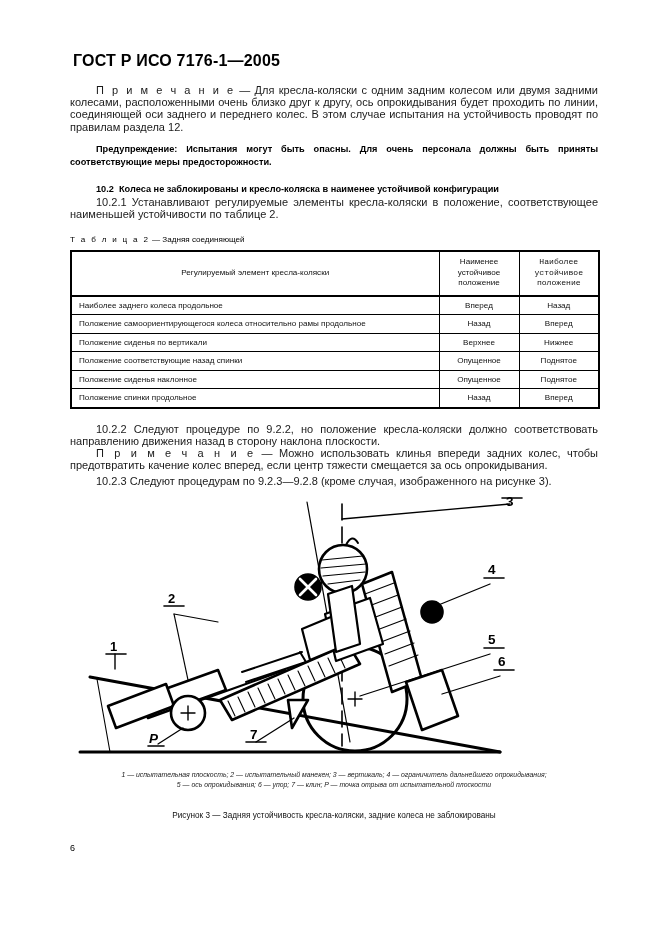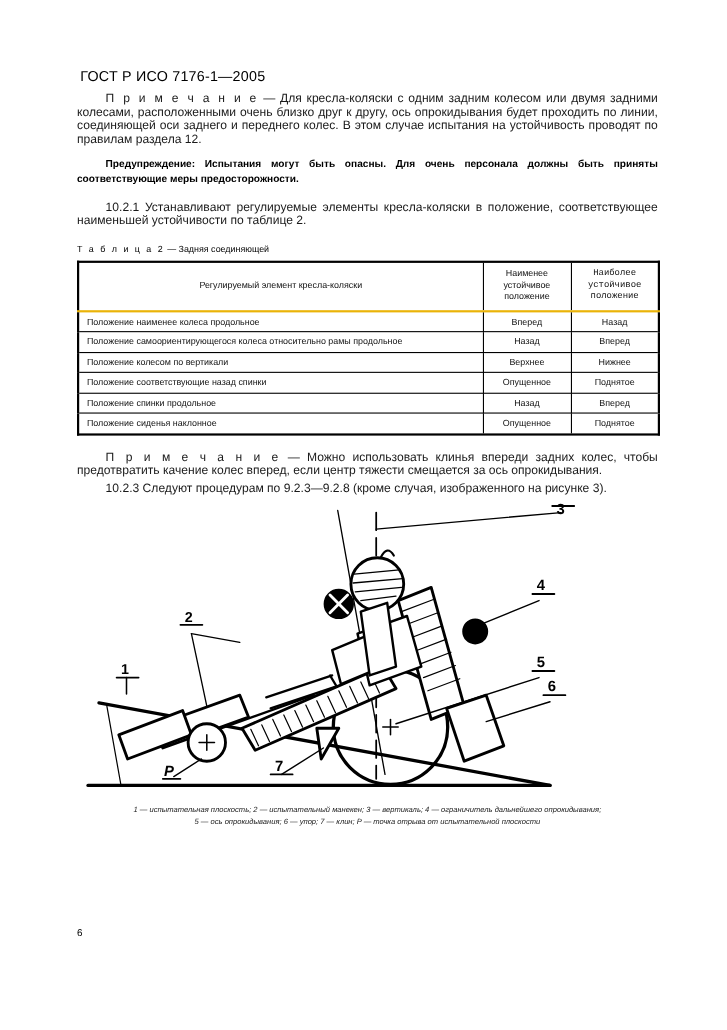--- a/index.html
+++ b/index.html
@@ -23,23 +23,23 @@
     position: absolute;
     left: 70px;
     top: 0;
     width: 528px;
   }
 
   
   .doc-header {
     position: absolute;
     left: 73px;
-    top: 62px;
-    font-size: 13px;
-    font-weight: normal;
+    top: 52px;
+    font-size: 16px;
+    font-weight: bold;
     letter-spacing: 0.2px;
   }
 
   
   .para {
     font-size: 11px;
     line-height: 12.2px;
     text-align: justify;
     margin: 0;
     color: #1a1a1a;
@@ -78,21 +78,21 @@
     table-layout: fixed;
     font-size: 8.1px;
   }
   table.stab td, table.stab th {
     border: 1px solid #000;
     padding: 0;
     font-weight: normal;
     color: #111;
   }
   table.stab thead th {
-    border-bottom: 2px solid #eab308;
+    border-bottom: 2px solid #000000;
     height: 43px;
     vertical-align: middle;
     line-height: 10.5px;
   }
   table.stab thead th.c0 { border-top: 2px solid #000; border-left:2px solid #000;}
   table.stab thead th.c1 { border-top: 2px solid #000; }
   table.stab thead th.c2 { border-top: 2px solid #000; border-right:2px solid #000;font-family:Liberation Mono, monospace;}
   table.stab tbody td {
     height: 17.5px;
     vertical-align: middle;
@@ -145,20 +145,21 @@
   <div class="content" style="top:84px;">
 
     <p class="para indent"><span class="spaced">П р и м е ч а н и е</span><span> — Для кресла-коляски с одним задним колесом или двумя задними колесами, расположенными очень близко друг к другу, ось опрокидывания будет проходить по линии, соединяющей оси заднего и переднего колес. В этом случае испытания на устойчивость проводят по правилам раздела 12.</span></p>
 
     <div class="gap10"></div>
 
     <p class="warn">Предупреждение: Испытания могут быть опасны. Для очень персонала должны быть приняты соответствующие меры предосторожности.</p>
 
     <div class="gap14"></div>
 
+    <p class="head2"><span>10.2</span>&nbsp;&nbsp;<span>Колеса не заблокированы и кресло-коляска в наименее устойчивой конфигурации</span></p>
     <p class="para indent">10.2.1  Устанавливают регулируемые элементы кресла-коляски в положение, соответствующее наименьшей устойчивости по таблице 2.</p>
 
     <div class="gap14"></div>
 
     <p class="tbl-caption"><span class="sp">Т а б л и ц а  2</span><span> — Задняя соединяющей</span></p>
 
     <div class="gap6"></div>
 
     <table class="stab">
       <colgroup>
@@ -176,54 +177,55 @@
           </th>
           <th class="c2 ctr">
             <div>Наиболее</div>
             <div>устойчивое</div>
             <div>положение</div>
           </th>
         </tr>
       </thead>
       <tbody>
         <tr>
-          <td class="c0">Положение наименее колеса продольное</td>
+          <td class="c0">Наиболее заднего колеса продольное</td>
           <td class="ctr">Вперед</td>
           <td class="c2 ctr">Назад</td>
         </tr>
         <tr>
           <td class="c0">Положение самоориентирующегося колеса относительно рамы продольное</td>
           <td class="ctr">Назад</td>
           <td class="c2 ctr">Вперед</td>
         </tr>
         <tr>
-          <td class="c0">Положение колесом по вертикали</td>
+          <td class="c0">Положение сиденья по вертикали</td>
           <td class="ctr">Верхнее</td>
           <td class="c2 ctr">Нижнее</td>
         </tr>
         <tr>
           <td class="c0">Положение соответствующие назад спинки</td>
           <td class="ctr">Опущенное</td>
           <td class="c2 ctr">Поднятое</td>
         </tr>
         <tr>
+          <td class="c0">Положение сиденья наклонное</td>
+          <td class="ctr">Опущенное</td>
+          <td class="c2 ctr">Поднятое</td>
+        </tr>
+        <tr>
           <td class="c0">Положение спинки продольное</td>
           <td class="ctr">Назад</td>
           <td class="c2 ctr">Вперед</td>
         </tr>
-        <tr>
-          <td class="c0">Положение сиденья наклонное</td>
-          <td class="ctr">Опущенное</td>
-          <td class="c2 ctr">Поднятое</td>
-        </tr>
       </tbody>
     </table>
 
     <div class="gap14"></div>
 
+    <p class="para indent">10.2.2  Следуют процедуре по 9.2.2, но положение кресла-коляски должно соответствовать направлению движения назад в сторону наклона плоскости.</p>
     <p class="para indent"><span class="spaced">П р и м е ч а н и е</span><span> — Можно использовать клинья впереди задних колес, чтобы предотвратить качение колес вперед, если центр тяжести смещается за ось опрокидывания.</span></p>
     <div class="gap4"></div>
     <p class="para indent">10.2.3  Следуют процедурам по 9.2.3—9.2.8 (кроме случая, изображенного на рисунке 3).</p>
 
     <div class="gap6"></div>
 
     <div class="figure-box">
       <svg viewBox="0 0 528 270" width="528" height="270">
         <g fill="none" stroke="#000" stroke-width="1.6" stroke-linecap="round" stroke-linejoin="round">
 
@@ -403,16 +405,17 @@
     </div>
 
     <div class="gap6"></div>
 
     <p class="fig-legend">1 — испытательная плоскость; 2 — испытательный манекен; 3 — вертикаль; 4 — ограничитель дальнейшего опрокидывания;</p>
     <p class="fig-legend">5 — ось опрокидывания; 6 — упор; 7 — клин; P — точка отрыва от испытательной плоскости</p>
 
     <div class="gap12"></div>
     <div class="gap8"></div>
 
+    <p class="fig-caption">Рисунок 3 — Задняя устойчивость кресла-коляски, задние колеса не заблокированы</p>
   </div>
 
   <div class="page-num">6</div>
 </div>
 
 </body></html>

